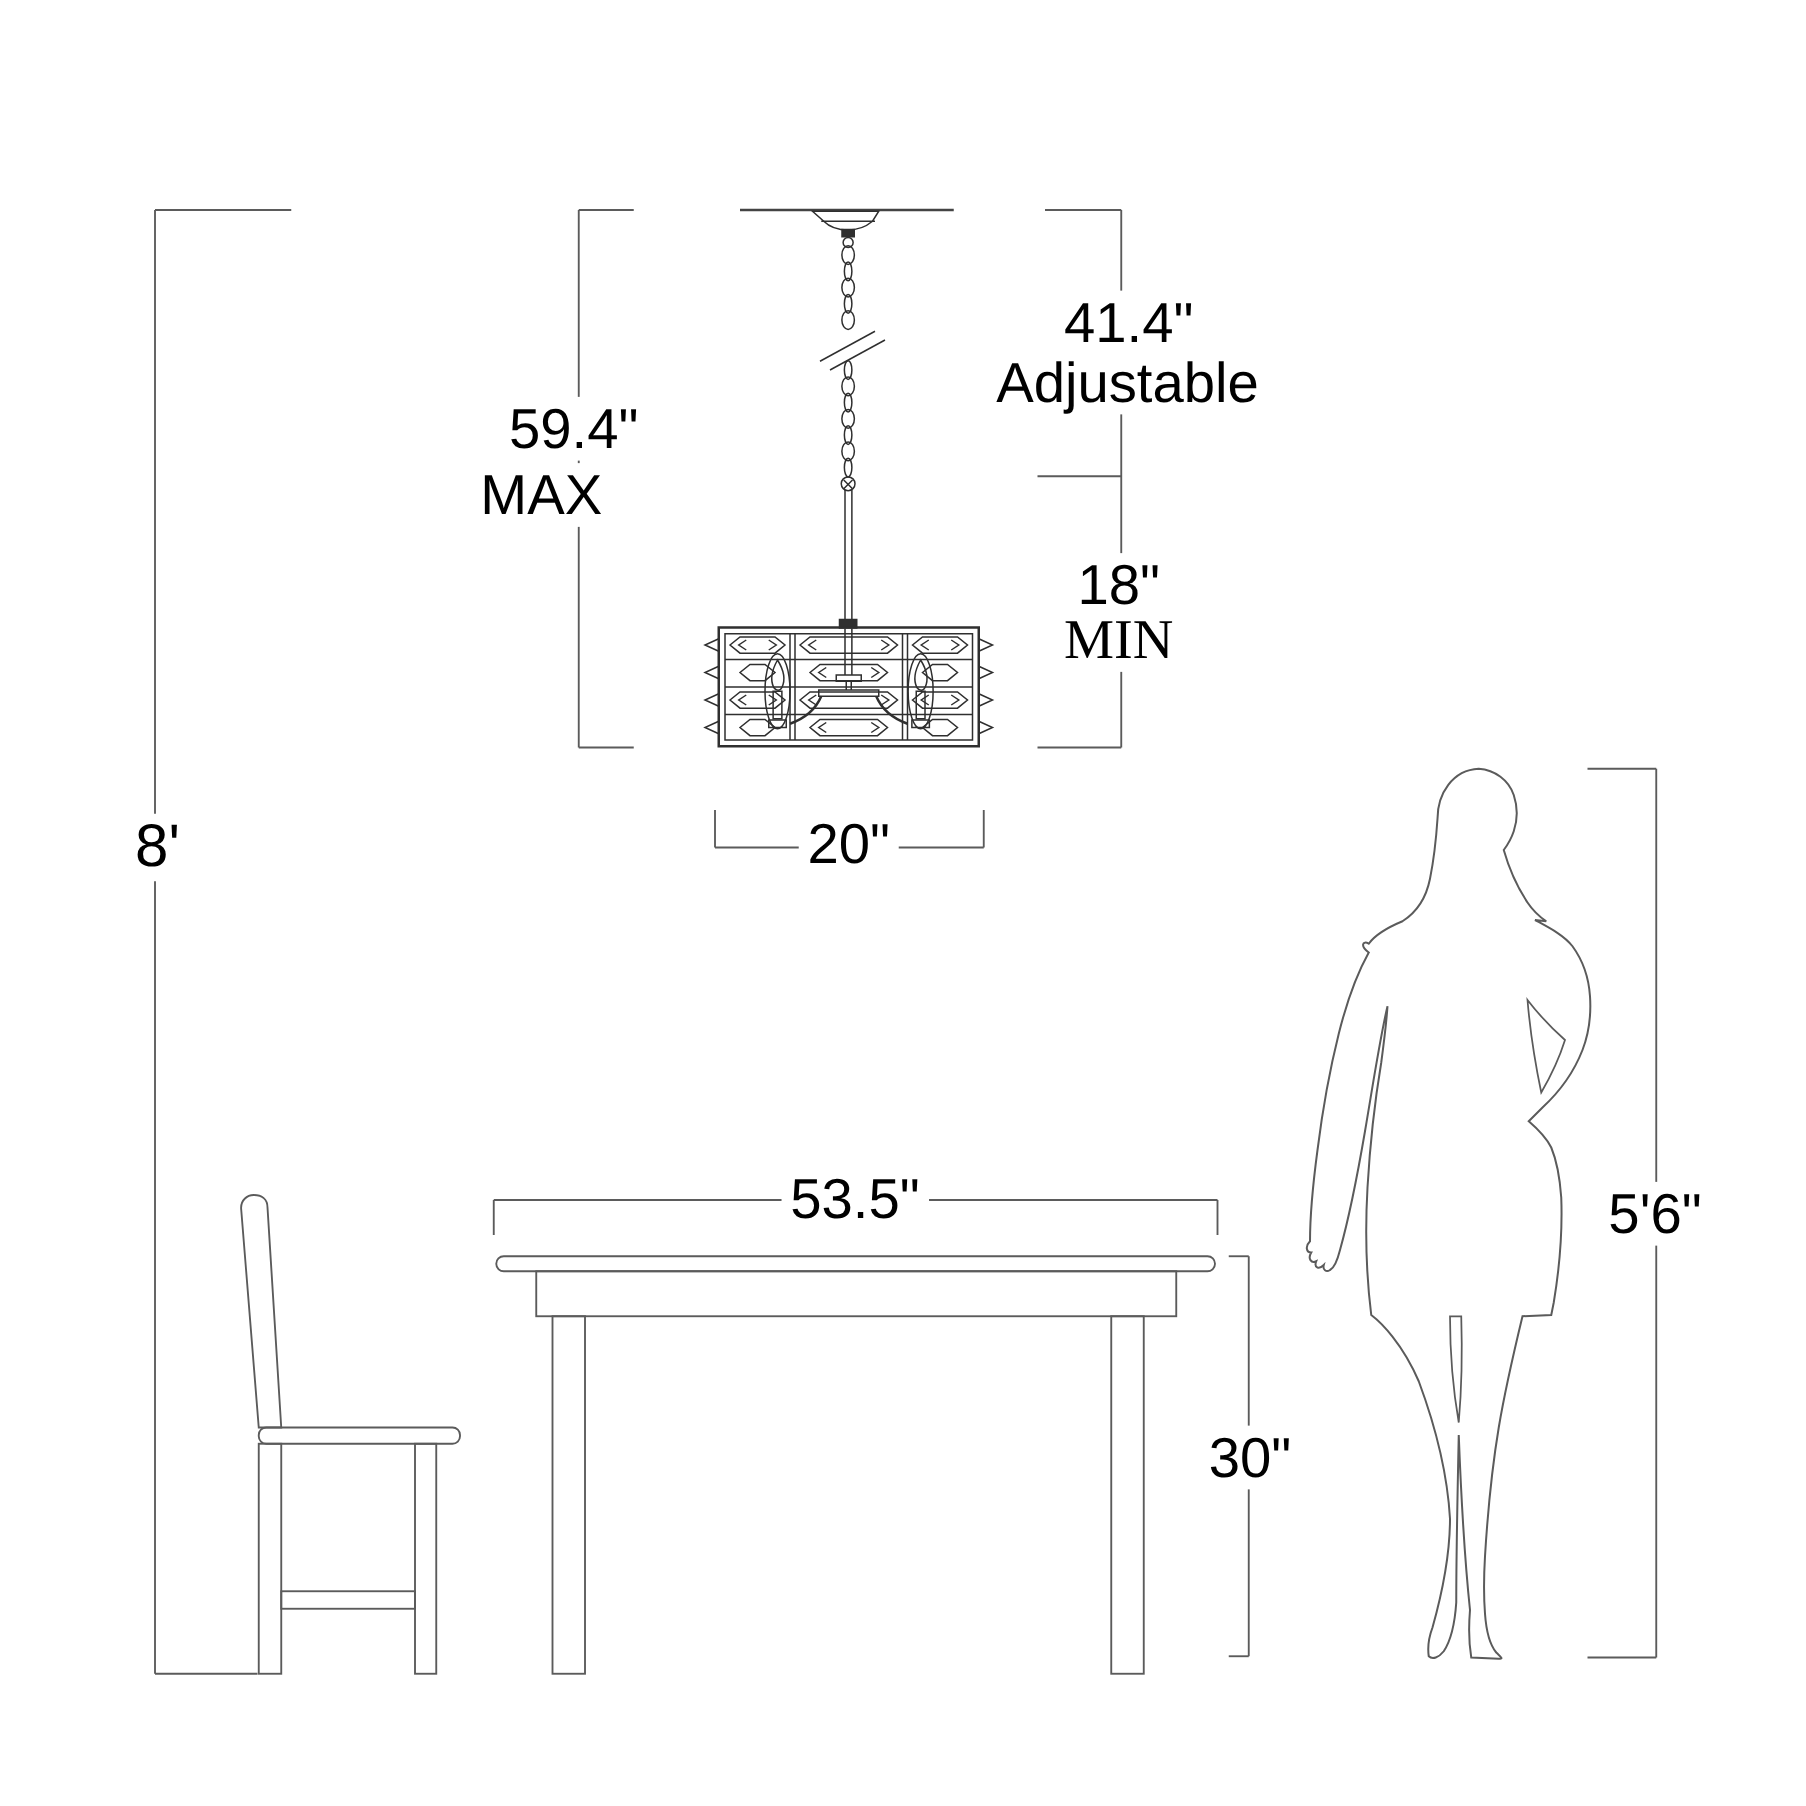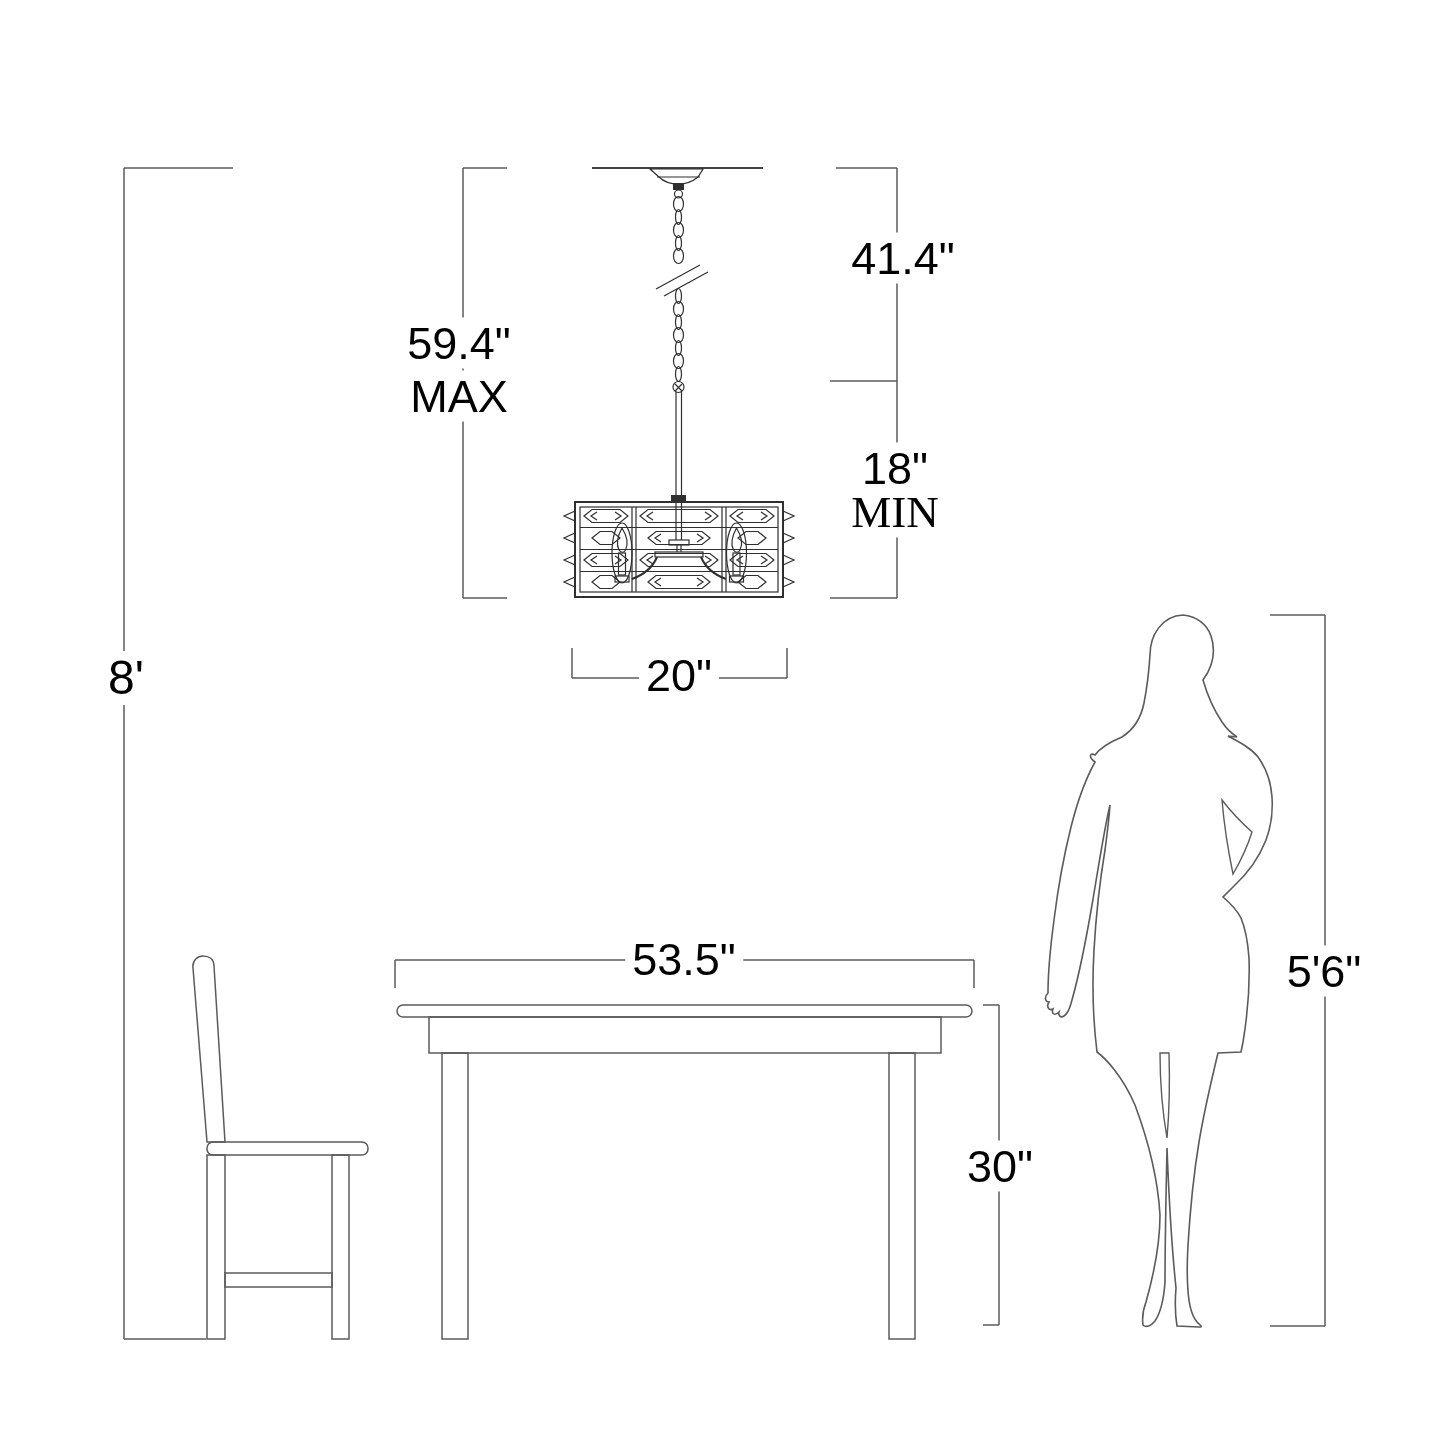--- a/index.html
+++ b/index.html
@@ -260,23 +260,24 @@
 
       <path class="silline" d="M1160,1053 L1169,1053 C1170,1085 1169,1115 1167,1138 C1163,1115 1160,1084 1160,1053 Z"></path>
 
       <path class="silline" d="M1222,800 C1232,813 1243,824 1252,832 C1247,848 1240,862 1233,874 C1228,850 1224,824 1222,800 Z"></path>
     </g>
   </svg>
 
   <div class="dim-label big" style="left:126px;top:678px;">8'</div>
 
   <div class="dim-label" style="left:459px;top:343px;">59.4"</div>
-  <div class="dim-label" style="left:459px;top:396px;">MAX</div>
+  <div class="dim-label" style="left:433px;top:396px;">MAX</div>
 
   <div class="dim-label" style="left:903px;top:258px;">41.4"</div>
+  <div class="dim-label" style="left:902px;top:306px;">Adjustable</div>
 
   <div class="dim-label" style="left:895px;top:468px;">18"</div>
   <div class="dim-label" style="left:895px;top:512px;font-family:Liberation Serif, serif;">MIN</div>
 
   <div class="dim-label" style="left:679px;top:675px;">20"</div>
 
   <div class="dim-label" style="left:684px;top:959px;">53.5"</div>
 
   <div class="dim-label" style="left:1000px;top:1166px;">30"</div>
 

